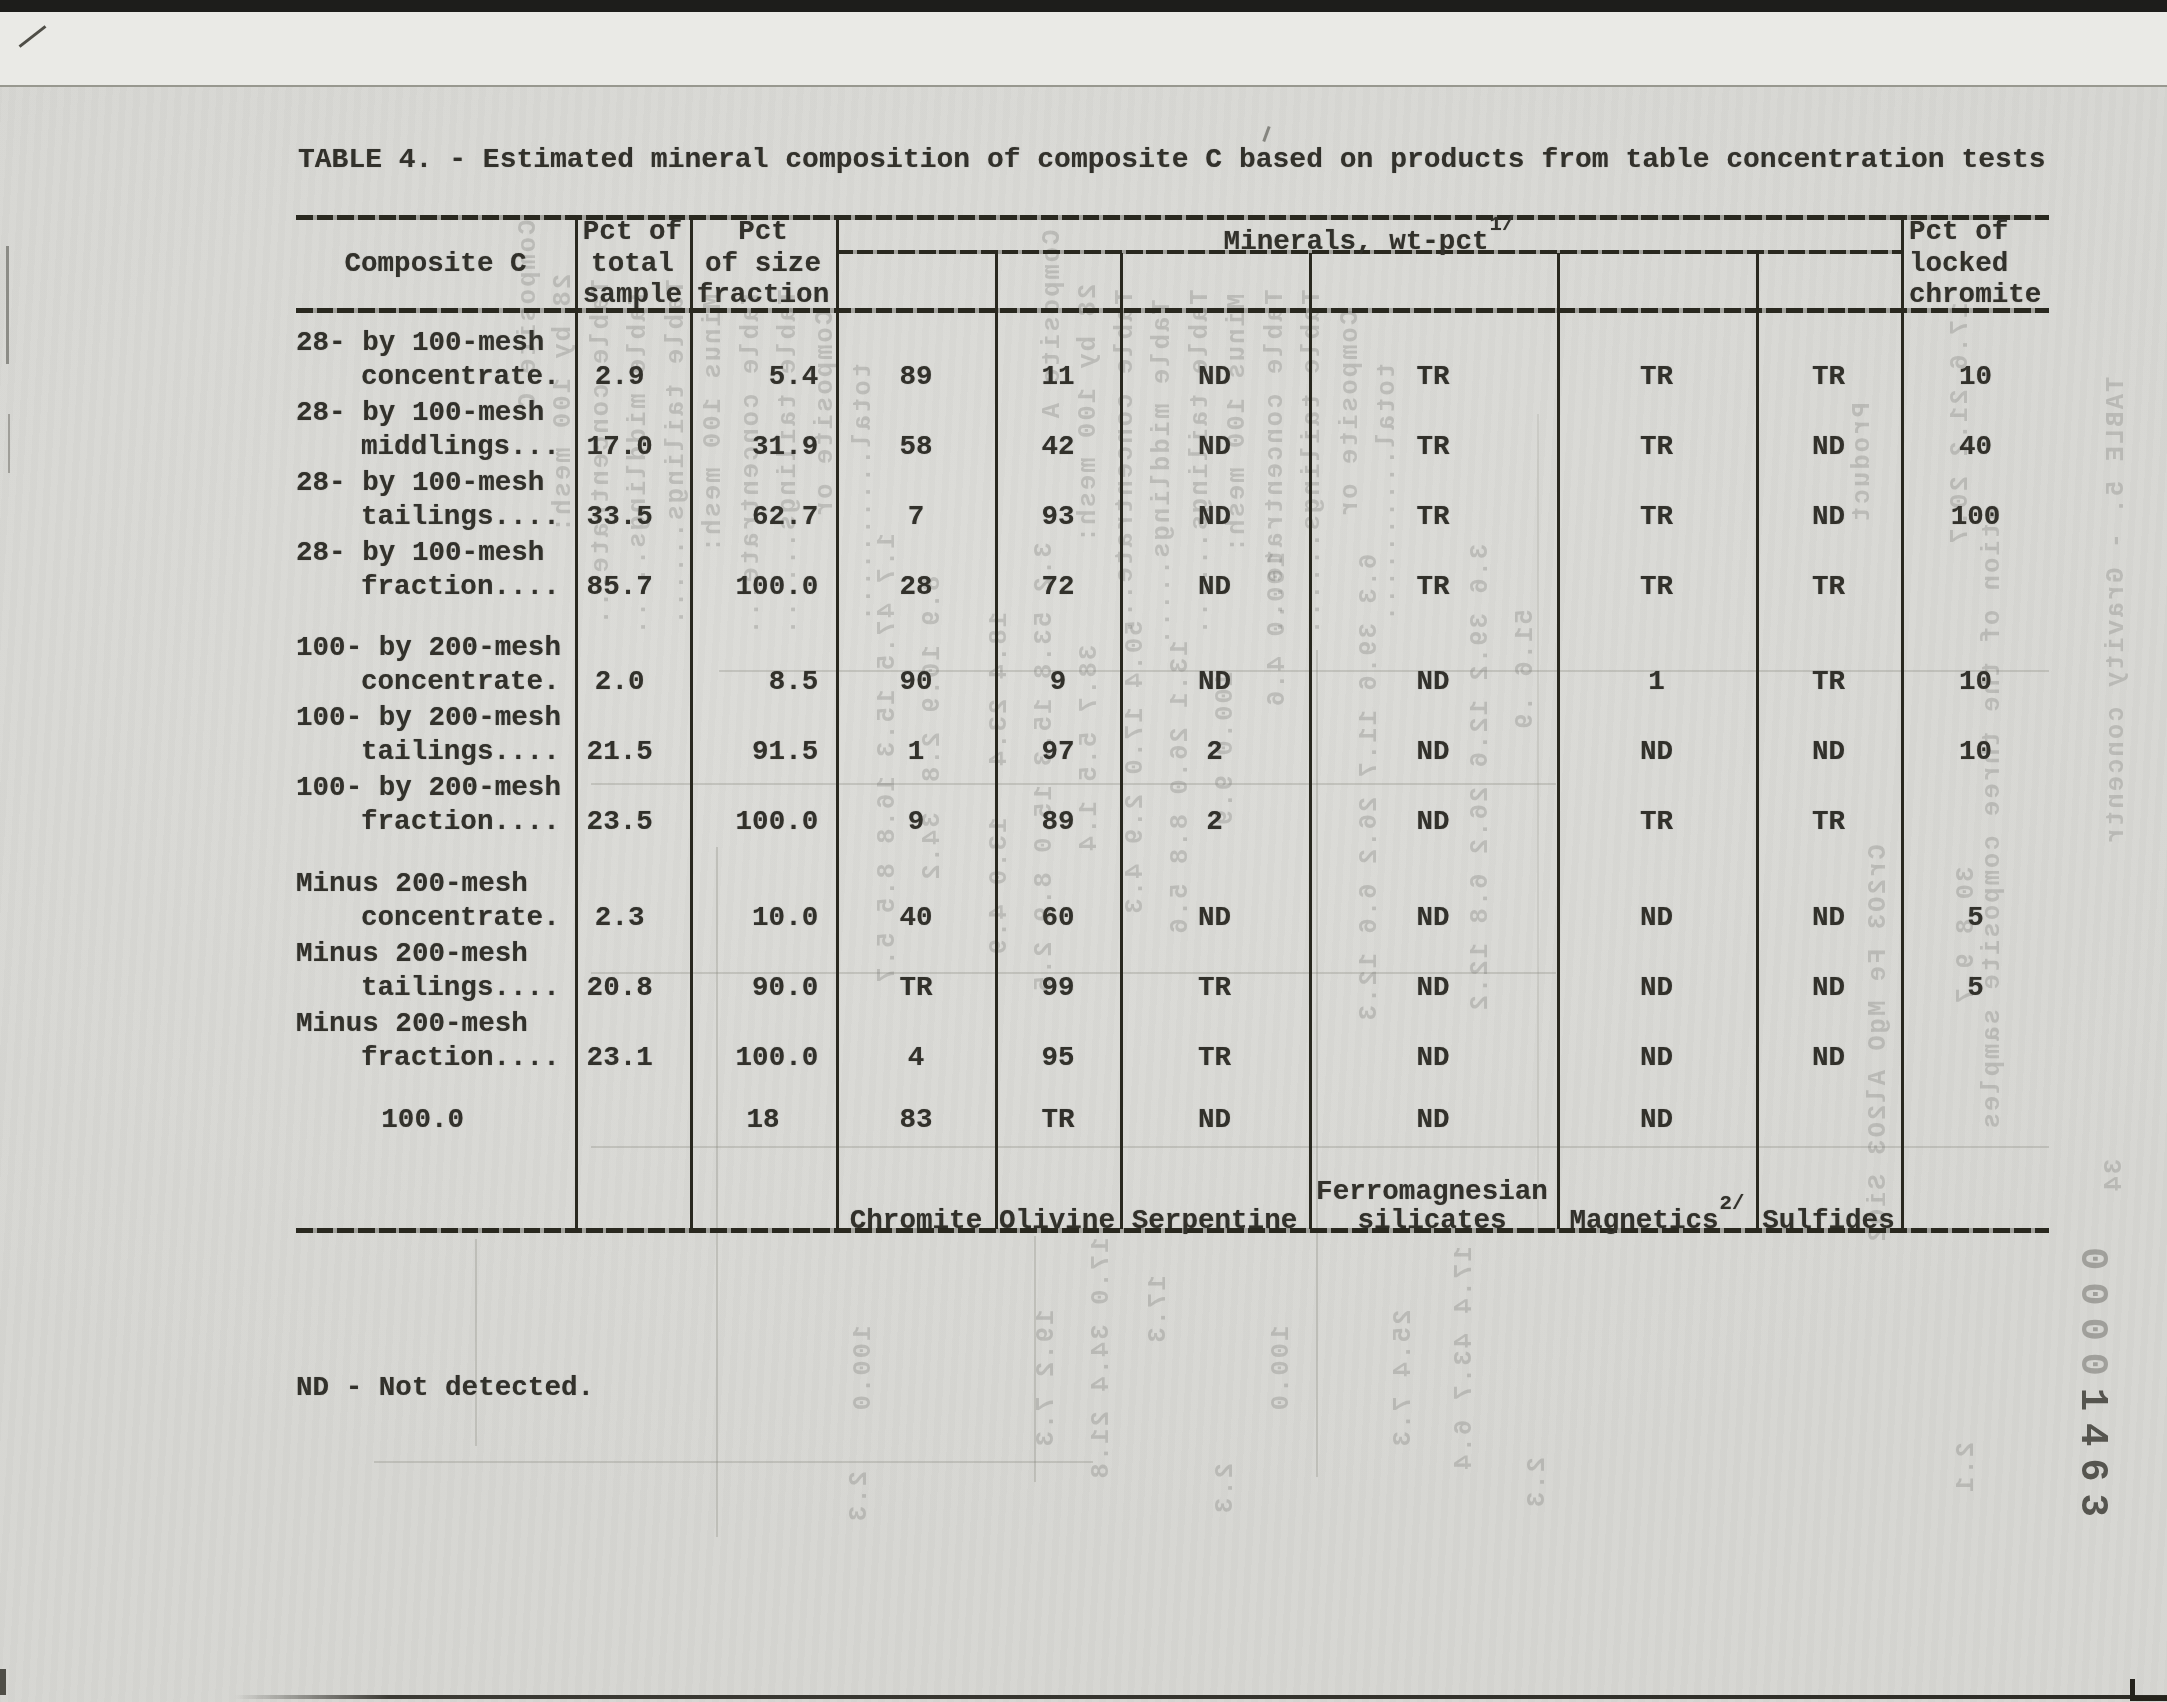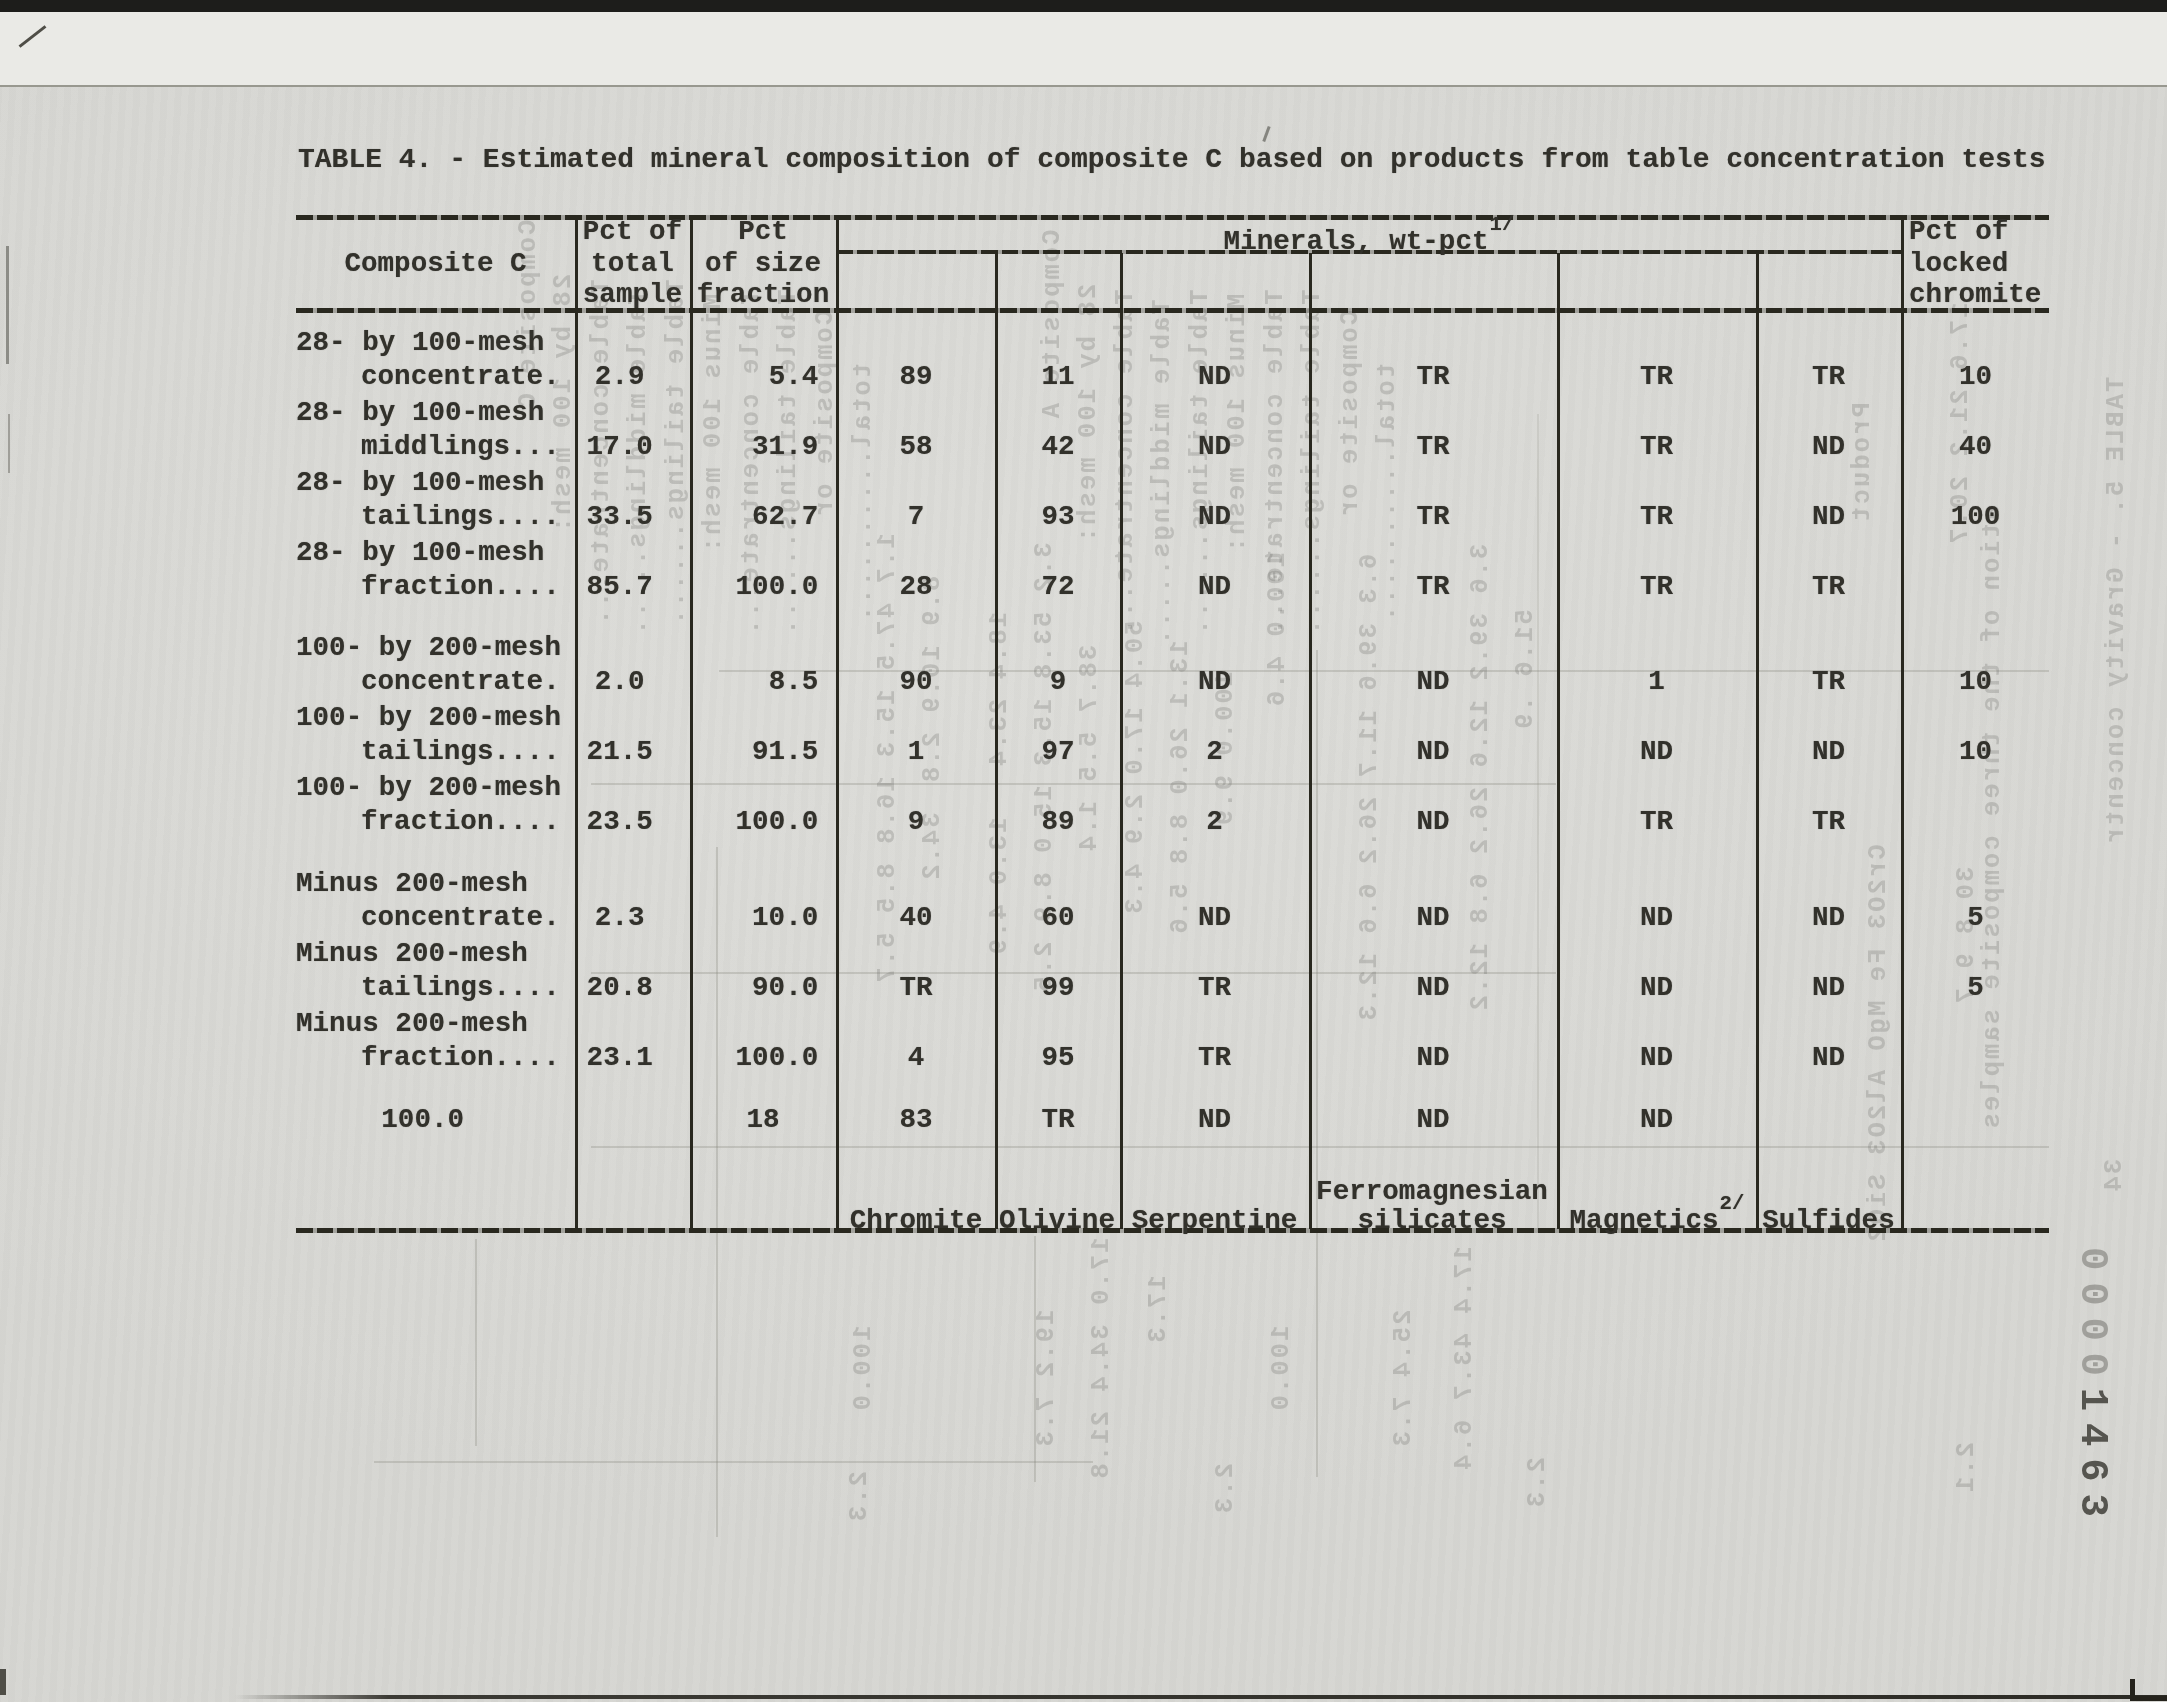--- a/index.html
+++ b/index.html
@@ -329,19 +329,20 @@
           <div class="cell c-min">TR</div>
           <div class="cell c-min">ND</div>
           <div class="cell c-min">ND</div>
           <div class="cell c-min">ND</div>
           <div class="cell c-min"></div>
         </div>
       </div>
   </div>
 
   <div class="fnotes">
+    <div>ND - Not detected.</div>
     
   </div>
 
   <div class="stamp"><span class="faint">0000</span><span class="dark">1463</span></div>
 
 </div>
 
 
 </body></html>

